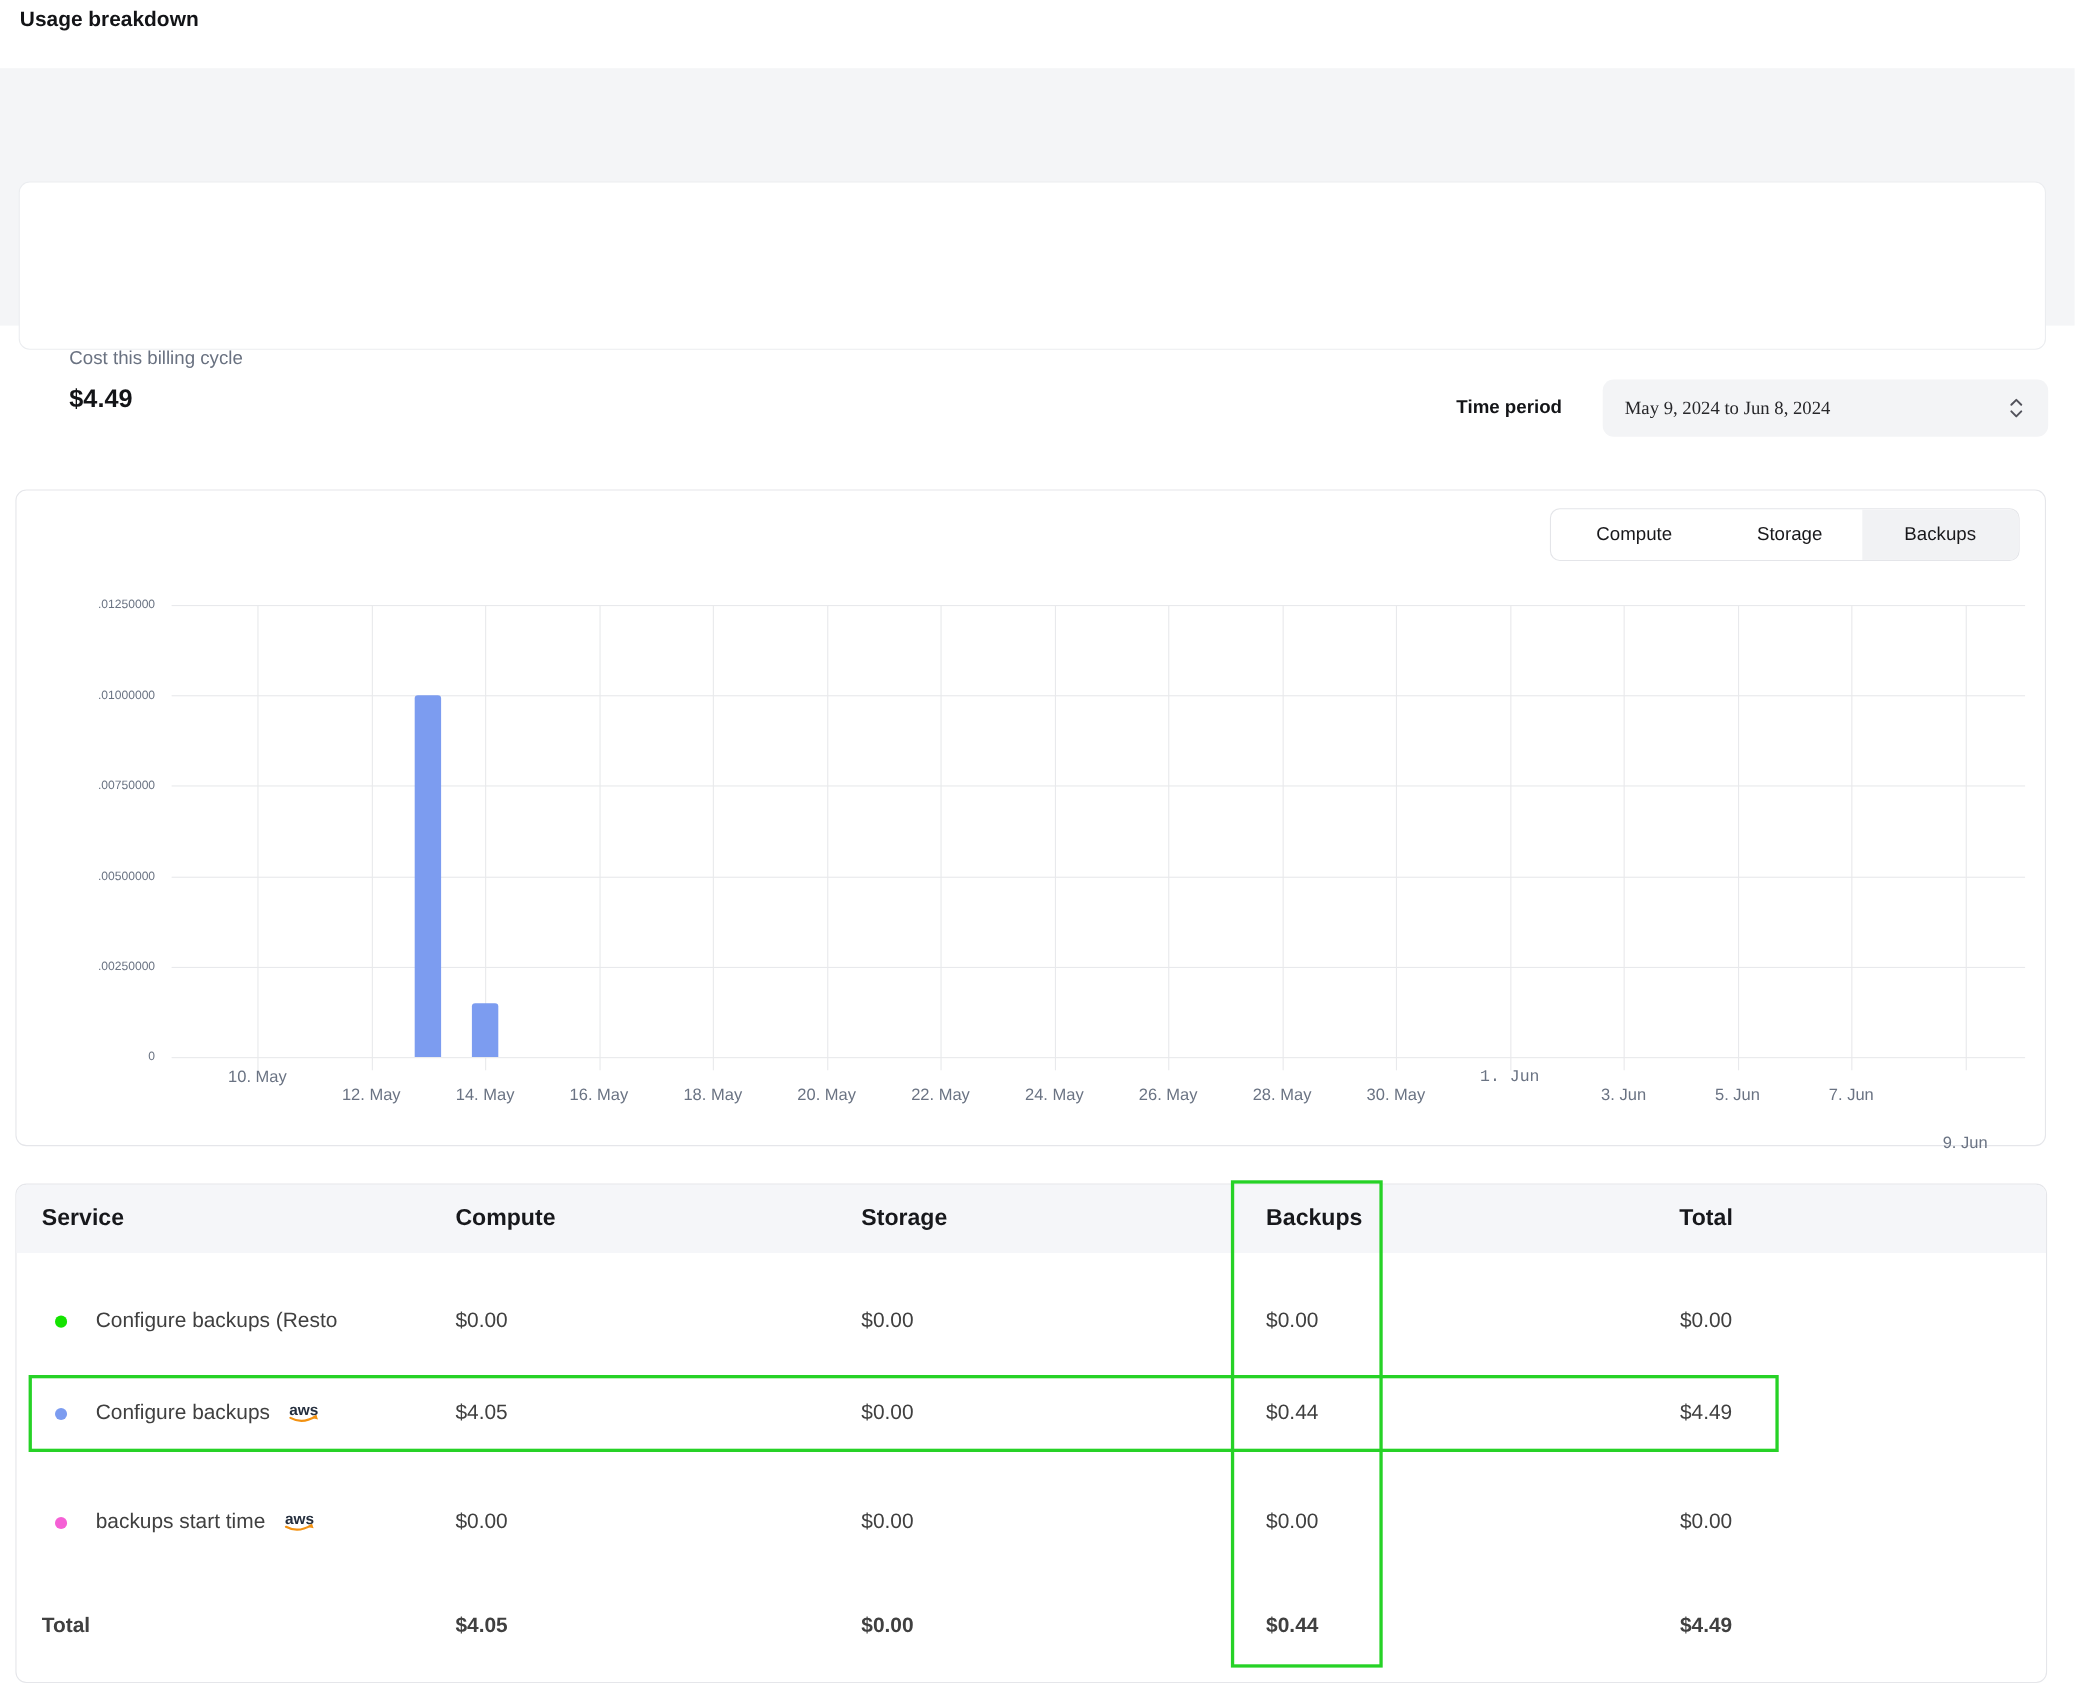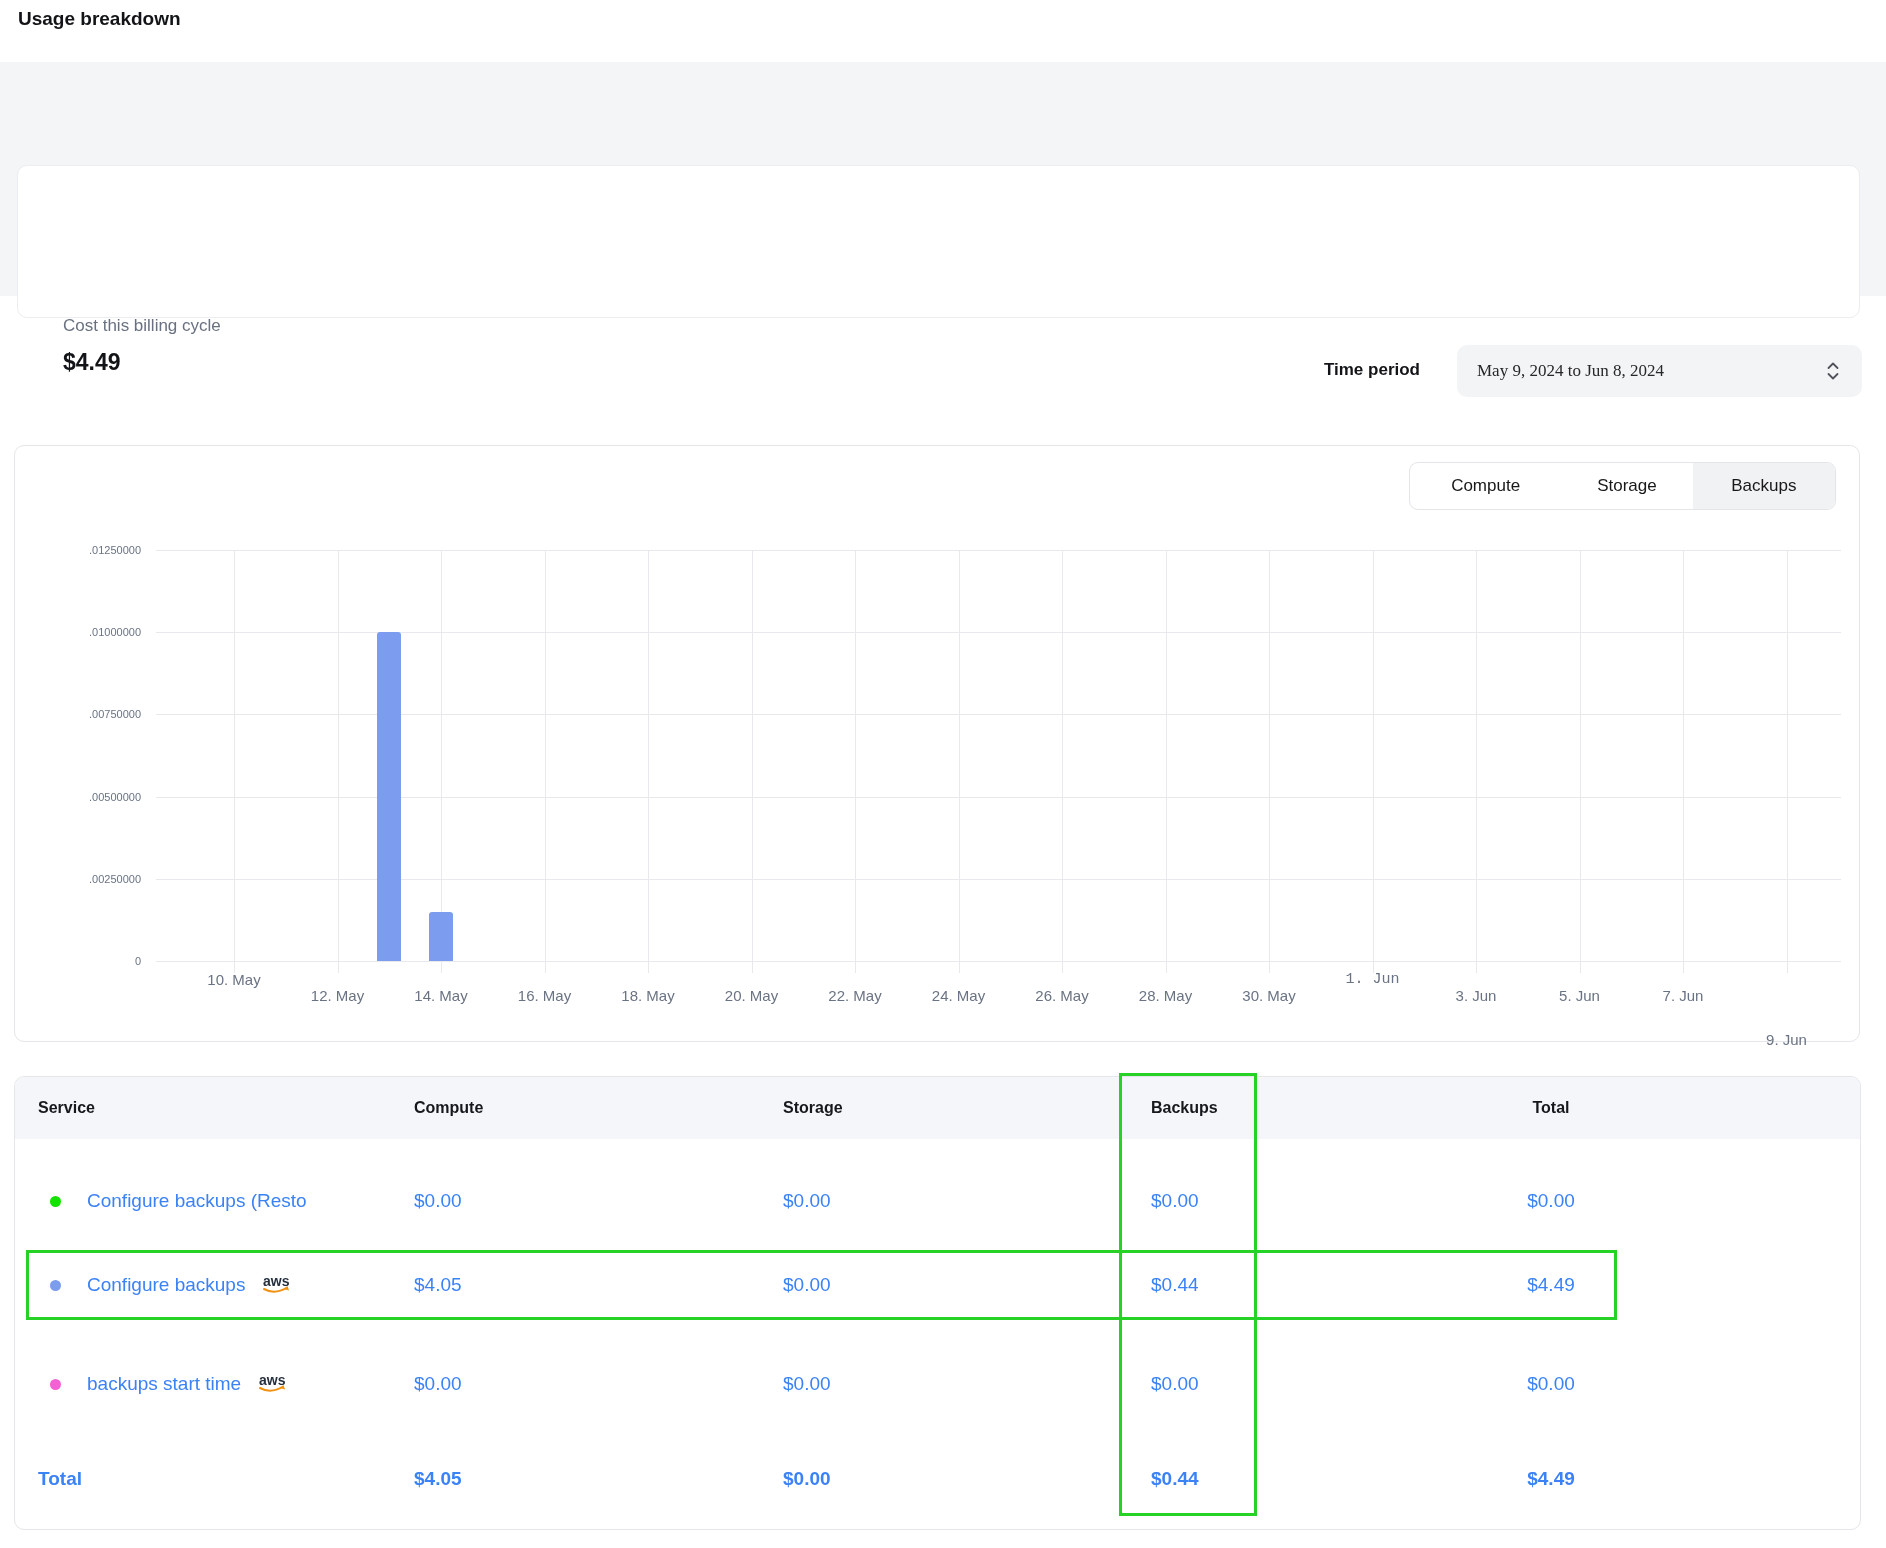--- a/index.html
+++ b/index.html
@@ -37,24 +37,24 @@
     color:#6a7383; line-height:18px; }
   .xtick { position:absolute; width:104px; text-align:center; font-size:15px;
     color:#6a7383; line-height:20px; }
   .bar { position:absolute; border-radius:3px 3px 0 0; }
 
   
   .table-card { position:absolute; left:14px; top:1076px; width:1847px; height:454px;
     background:#fff; border:1px solid #e5e6ea; border-radius:10px; }
   .thead { position:absolute; left:0; top:0; width:100%; height:62px; background:#f5f6f9;
     border-radius:9px 9px 0 0; }
-  .th { position:absolute; top:50%; transform:translateY(-50%); font-size:16px;
+  .th { position:absolute; top:50%; transform:translateY(-50%); font-size:21px;
     font-weight:600; color:#17181c; }
   .trow { position:absolute; left:0; width:100%; height:62px; }
-  .cell { position:absolute; top:50%; transform:translateY(-50%); font-size:19px; color:#3b82f6; }
+  .cell { position:absolute; top:50%; transform:translateY(-50%); font-size:19px; color:#404040; }
   .cell.bold { font-weight:700; }
   .svc { display:flex; align-items:center; white-space:nowrap; }
   .dot { width:11px; height:11px; border-radius:50%; flex:none; margin-right:26px; }
   .svc .aws { margin-left:15px; flex:none; }
   .total-box { width:160px; text-align:center; }
 
   
   .annot { position:absolute; border:3px solid #26d226; pointer-events:none; z-index:50; }
 </style>
 </head>

